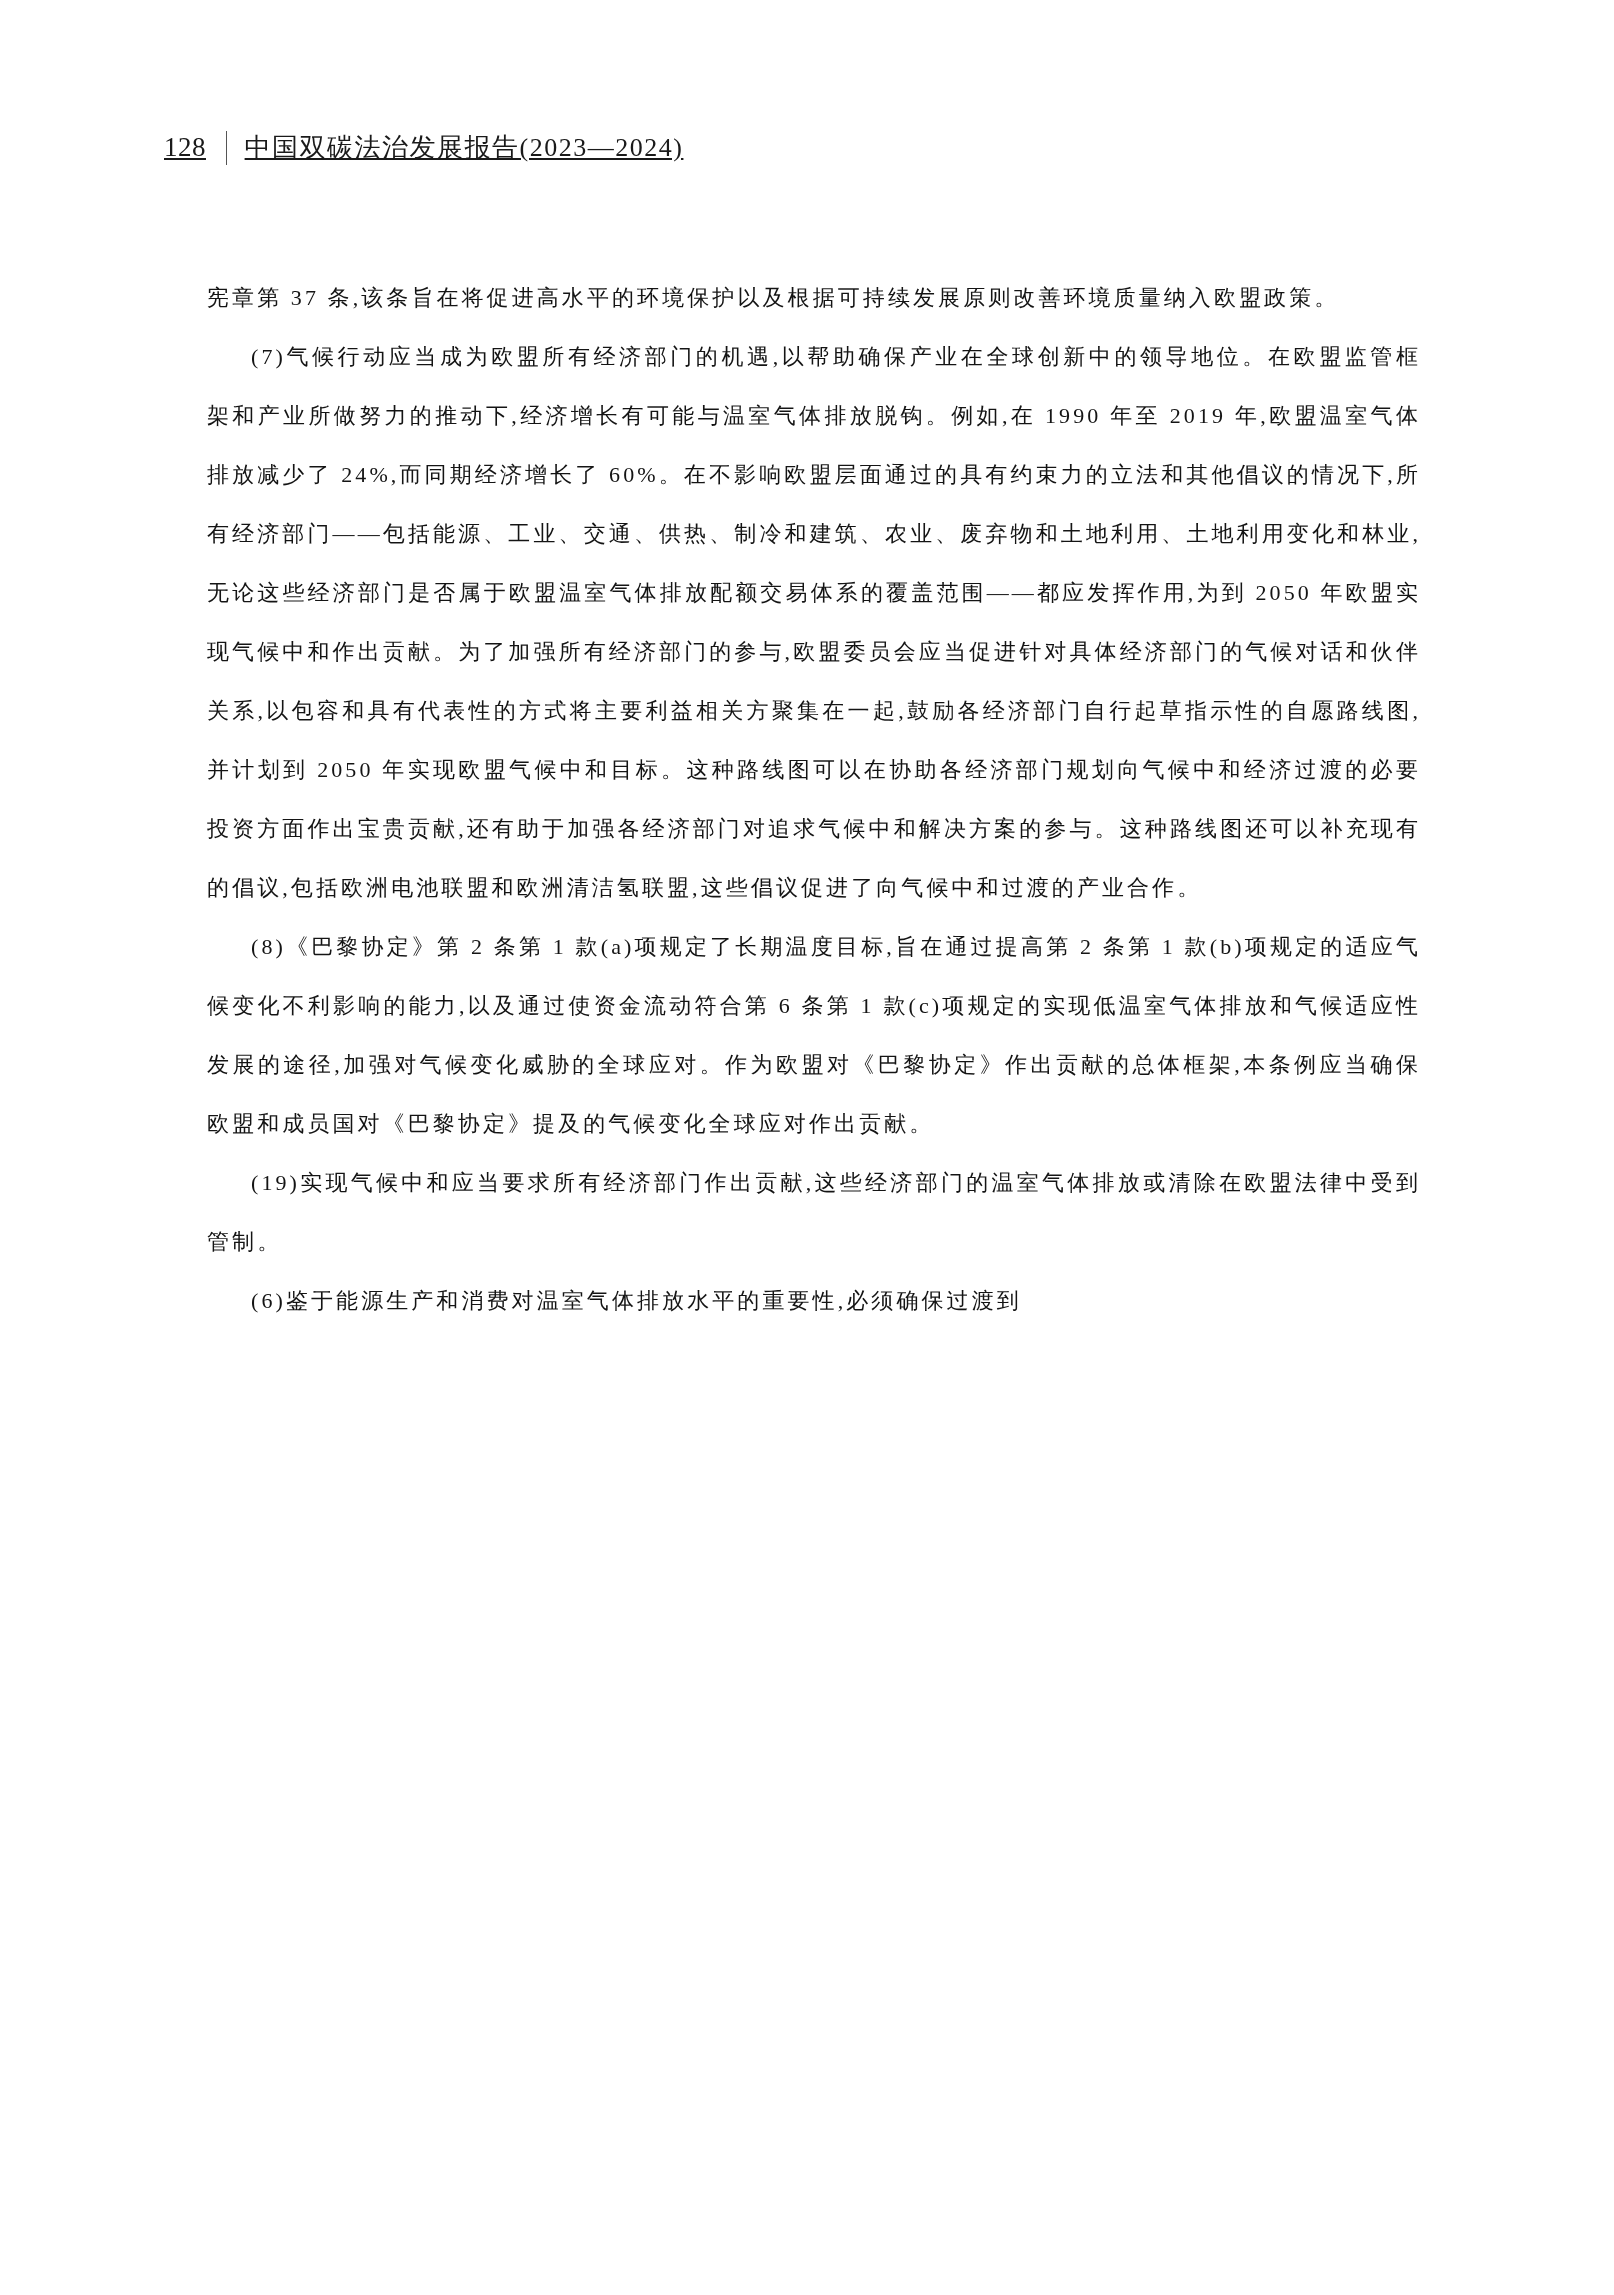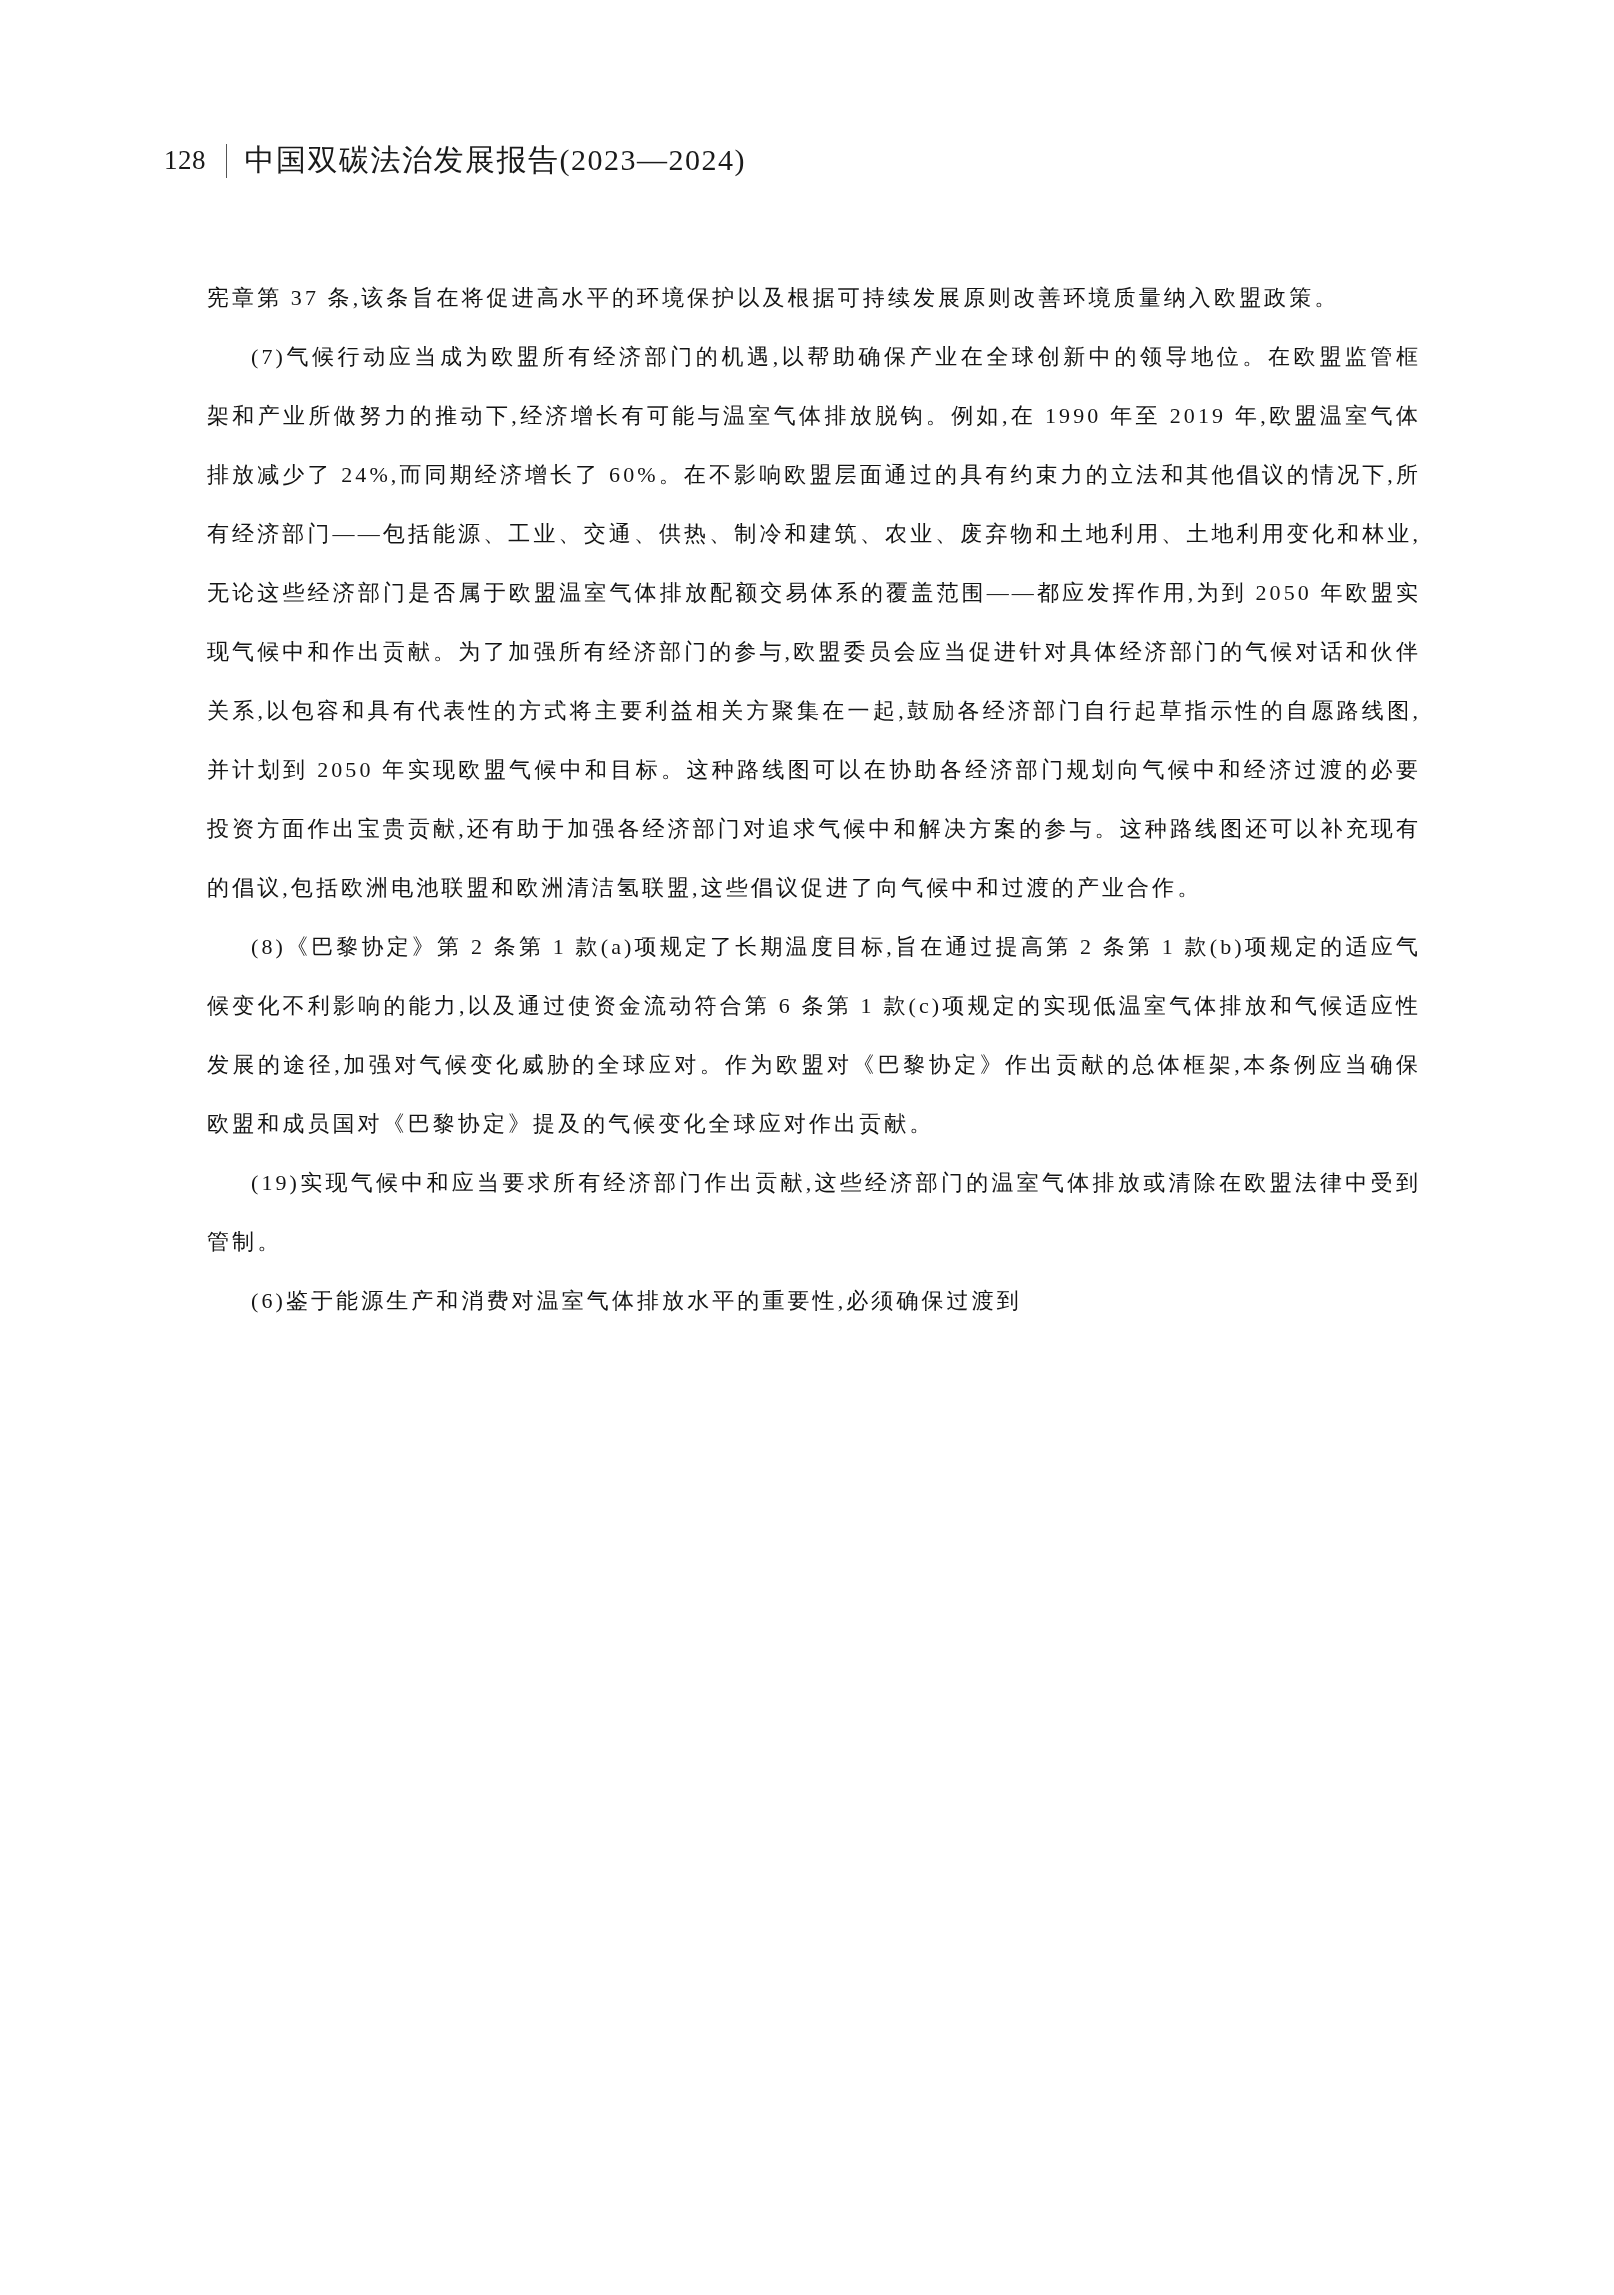--- a/index.html
+++ b/index.html
@@ -13,40 +13,41 @@
     height: 2295px;
     margin: 0 auto;
     background: #ffffff;
     color: #111111;
     font-family: "Liberation Serif", "DejaVu Serif", serif;
     overflow: hidden;
   }
   .running-head {
     position: absolute;
     left: 164px;
-    top: 140px;
+    top: 130px;
     display: flex;
     align-items: center;
     font-size: 26px;
     color: #1a1a1a;
     white-space: nowrap;
+    text-decoration: underline;
   }
   .running-head .pagenum {
     font-size: 27px;
     letter-spacing: 0.5px;
   }
   .running-head .rule {
     display: inline-block;
     width: 1.5px;
     height: 34px;
     background: #555555;
     margin: 0 17.5px 0 19.6px;
   }
   .running-head .title {
-    font-size: 30px;
+    font-size: 26px;
     letter-spacing: 1.5px;
   }
   .body-text {
     position: absolute;
     left: 207px;
     top: 268px;
     width: 1214px;
   }
   .body-text p {
     margin: 0;

